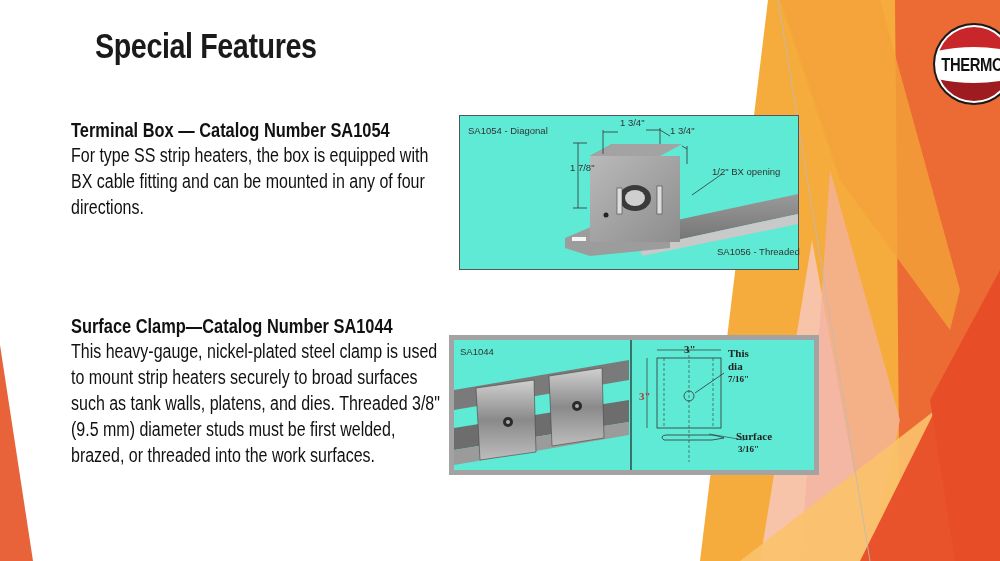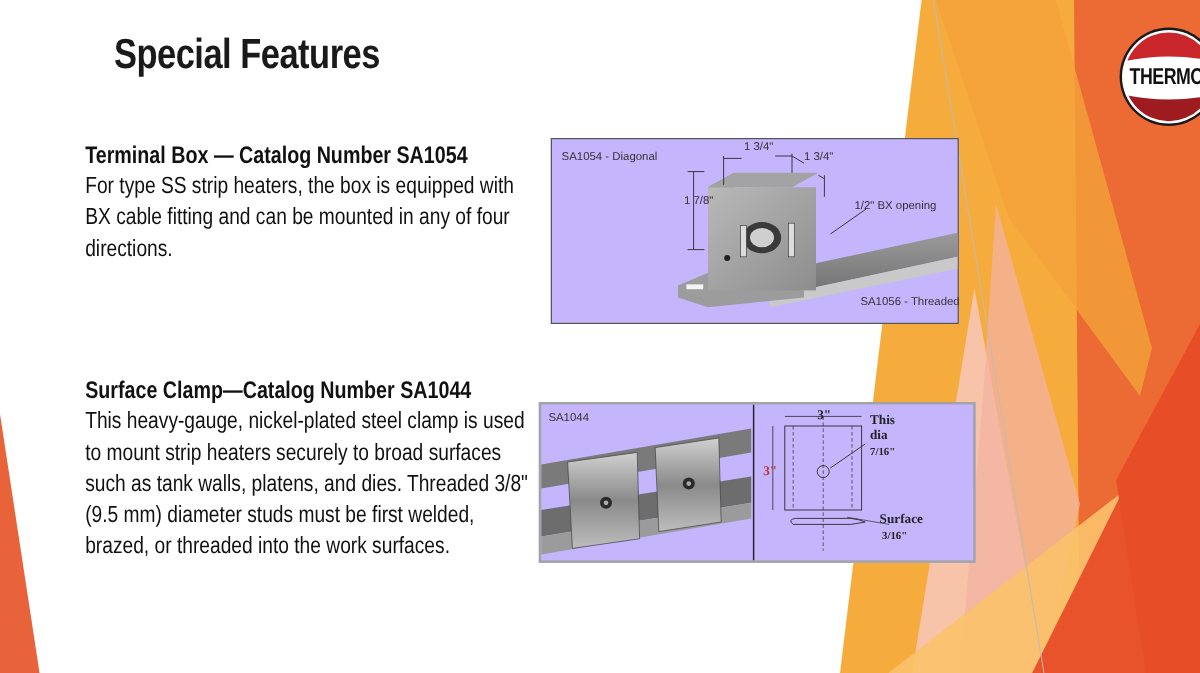--- a/index.html
+++ b/index.html
@@ -4,23 +4,23 @@
 <style>
   html, body { margin:0; padding:0; }
   body { width:1000px; height:561px; position:relative; overflow:hidden; background:#ffffff; font-family:"Liberation Sans", sans-serif; }
   .bg { position:absolute; left:0; top:0; width:1000px; height:561px; }
   .title { position:absolute; left:95px; top:26px; font-family:"Liberation Sans", sans-serif; font-weight:bold; font-size:35px; letter-spacing:-0.5px; color:#1a1a1a; transform:scaleX(0.82); transform-origin:left top; margin:0; }
   .section { position:absolute; left:71px; width:460px; transform:scaleX(0.82); transform-origin:left top; color:#111; }
   .section h2 { margin:0; font-size:20px; font-weight:bold; line-height:24px; font-family:"Liberation Sans", sans-serif; }
   .section p { margin:0; font-size:19.5px; line-height:26px; font-family:"Liberation Sans", sans-serif; }
   .s1 { top:118px; }
   .s2 { top:314px; }
-  .fig { position:absolute; background:#c4b5fd; }
+  .fig { position:absolute; background:#5eead4; }
   .fig1 { left:459px; top:115px; width:338px; height:153px; border:1px solid #555; }
-  .fig2 { left:449px; top:335px; width:360px; height:130px; border:2px solid #a3a3a3; }
+  .fig2 { left:449px; top:335px; width:360px; height:130px; border:5px solid #a3a3a3; }
   .lbl { position:absolute; font-family:"Liberation Sans", sans-serif; font-size:9.5px; color:#333; white-space:nowrap; }
   .ser { font-family:"Liberation Serif", serif; font-weight:bold; font-size:11px; color:#222; line-height:13px; }
   .logo { position:absolute; left:932px; top:22px; width:84px; height:84px; }
   .logo-text { position:absolute; left:0; top:32px; width:84px; text-align:center; font-family:"Liberation Sans", sans-serif; font-weight:bold; font-size:19px; letter-spacing:-0.5px; color:#111; transform:scaleX(0.78); }
 </style>
 </head>
 <body>
 
 <svg class="bg" viewBox="0 0 1000 561" preserveAspectRatio="none">
 

